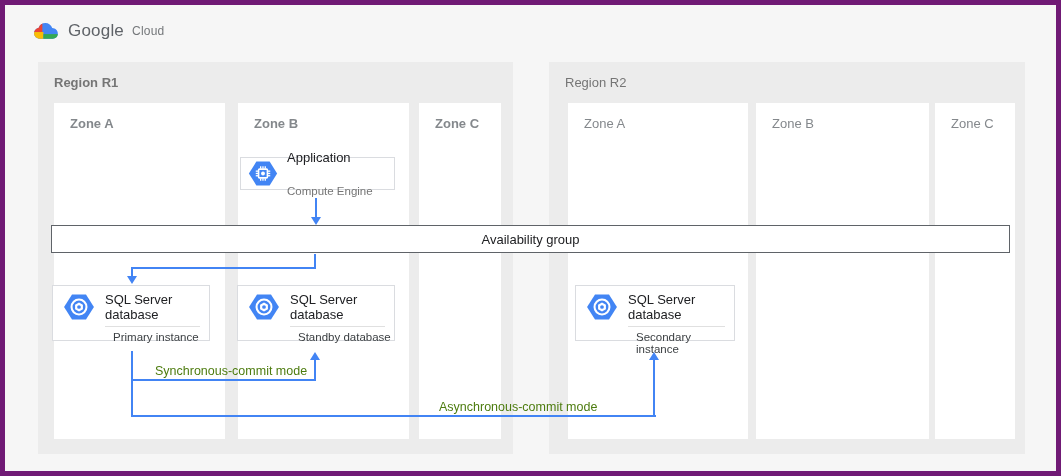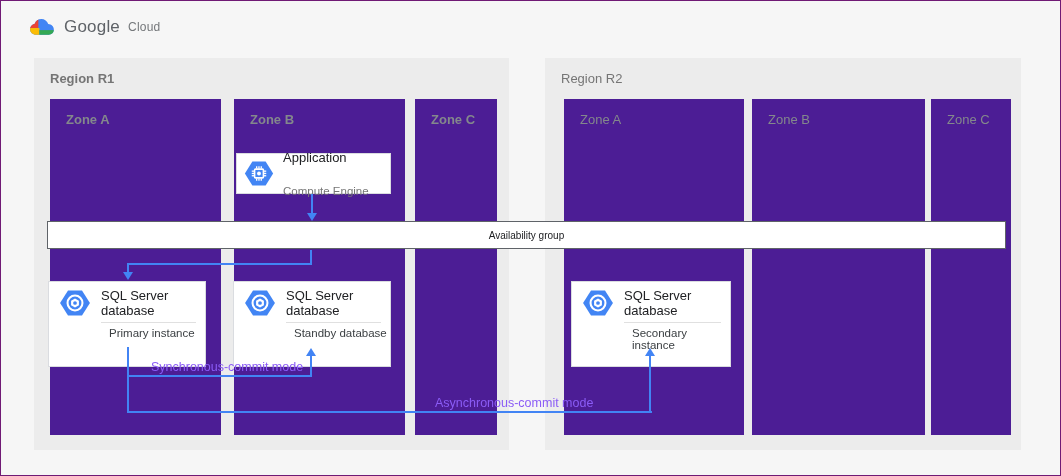--- a/index.html
+++ b/index.html
@@ -1,70 +1,70 @@
 <!DOCTYPE html>
 <html><head>
 <meta charset="utf-8">
 <style>
   * { margin:0; padding:0; box-sizing:border-box; }
   html,body { background:#fff; }
   body { font-family:"Liberation Sans", sans-serif; }
   .page{ position:relative; width:1061px; height:476px; background:#f6f6f6;
-         border:1px solid #701a75; overflow:hidden; }
+         border:5px solid #701a75; overflow:hidden; }
 
   
   .logo{ position:absolute; left:28px; top:15px; display:flex; align-items:center; gap:8px; }
   .logo-google{ font-size:17px; color:#5f6368; font-weight:500; letter-spacing:.2px; }
   .logo-cloud{ font-size:12px; color:#6e7control3;color:#74777a; font-weight:400; letter-spacing:.2px; }
 
   
   .region{ position:absolute; top:57px; height:392px; background:#ececec; }
   .region-r1{ left:33px;  width:475px;font-weight:bold; }
   .region-r2{ left:544px; width:476px; }
   .region-label{ position:absolute; left:16px; top:13px; font-size:13px; color:#757575; }
-  .zone{ position:absolute; top:41px; height:336px; background:#4c1d95; }
+  .zone{ position:absolute; top:41px; height:336px; background:#ffffff; }
   .zone-label{ display:block; padding:13px 0 0 16px; font-size:13px; color:#84888c; }
   .r1-za{ left:16px;  width:171px; }
   .r1-zb{ left:200px; width:171px; }
   .r1-zc{ left:381px; width:82px;  }
   .r2-za{ left:19px;  width:180px; }
   .r2-zb{ left:207px; width:173px; }
   .r2-zc{ left:386px; width:80px;  }
 
   
   .card{ position:absolute; background:#fff; border:1px solid #dadce0; }
-  .app-card{ left:235px; top:152px; width:155px; height:41px;
+  .app-card{ left:235px; top:152px; width:155px; height:33px;
              display:flex; align-items:center; gap:9px; padding-left:7px; }
   .app-title{ font-size:13px; color:#202124; font-weight:500; line-height:15px; }
   .app-sub{ font-size:11.5px; color:#757575; line-height:13px;margin-top:20px; }
 
-  .db-card{ width:158px; height:86px; top:280px; }
+  .db-card{ width:158px; height:56px; top:280px; }
   .db-primary{ left:47px; }
   .db-standby{ left:232px; }
   .db-secondary{ left:570px; width:160px; }
   .db-top{ display:flex; align-items:center; gap:10px; padding:6px 8px 3px 10px; }
   .db-title{ font-size:13px; color:#202124; font-weight:500; line-height:15px; width:92px; }
   .db-divider{ margin:1px 9px 0 52px; border-top:1px solid #e0e0e0; }
   .db-instance{ margin-left:60px; padding-top:4px; font-size:11.5px; color:#3c4043; }
 
   
   .avail-bar{ position:absolute; left:46px; top:220px; width:959px; height:28px;
               background:#fff; border:1.5px solid #5f6368;
               display:flex; align-items:center; justify-content:center; }
-  .avail-label{ font-size:10px; color:#202124; }
+  .avail-label{ font-size:13px; color:#202124; }
 
   
   .edge{ position:absolute; background:#4284f4; }
   .arrow-down{ position:absolute; width:0; height:0;
     border-left:5px solid transparent; border-right:5px solid transparent;
     border-top:8px solid #4284f4; }
   .arrow-up{ position:absolute; width:0; height:0;
     border-left:5px solid transparent; border-right:5px solid transparent;
     border-bottom:8px solid #4284f4; }
-  .edge-label{ position:absolute; font-size:12.5px; color:#8b5cf6; white-space:nowrap; }
+  .edge-label{ position:absolute; font-size:12.5px; color:#4d7c0f; white-space:nowrap; }
 </style>
 </head>
 <body>
 
 <div class="page">
 
   <div class="logo">
     <svg width="27" height="22" viewBox="0 0 26 20">
       <defs>
         <clipPath id="cloudClip">

